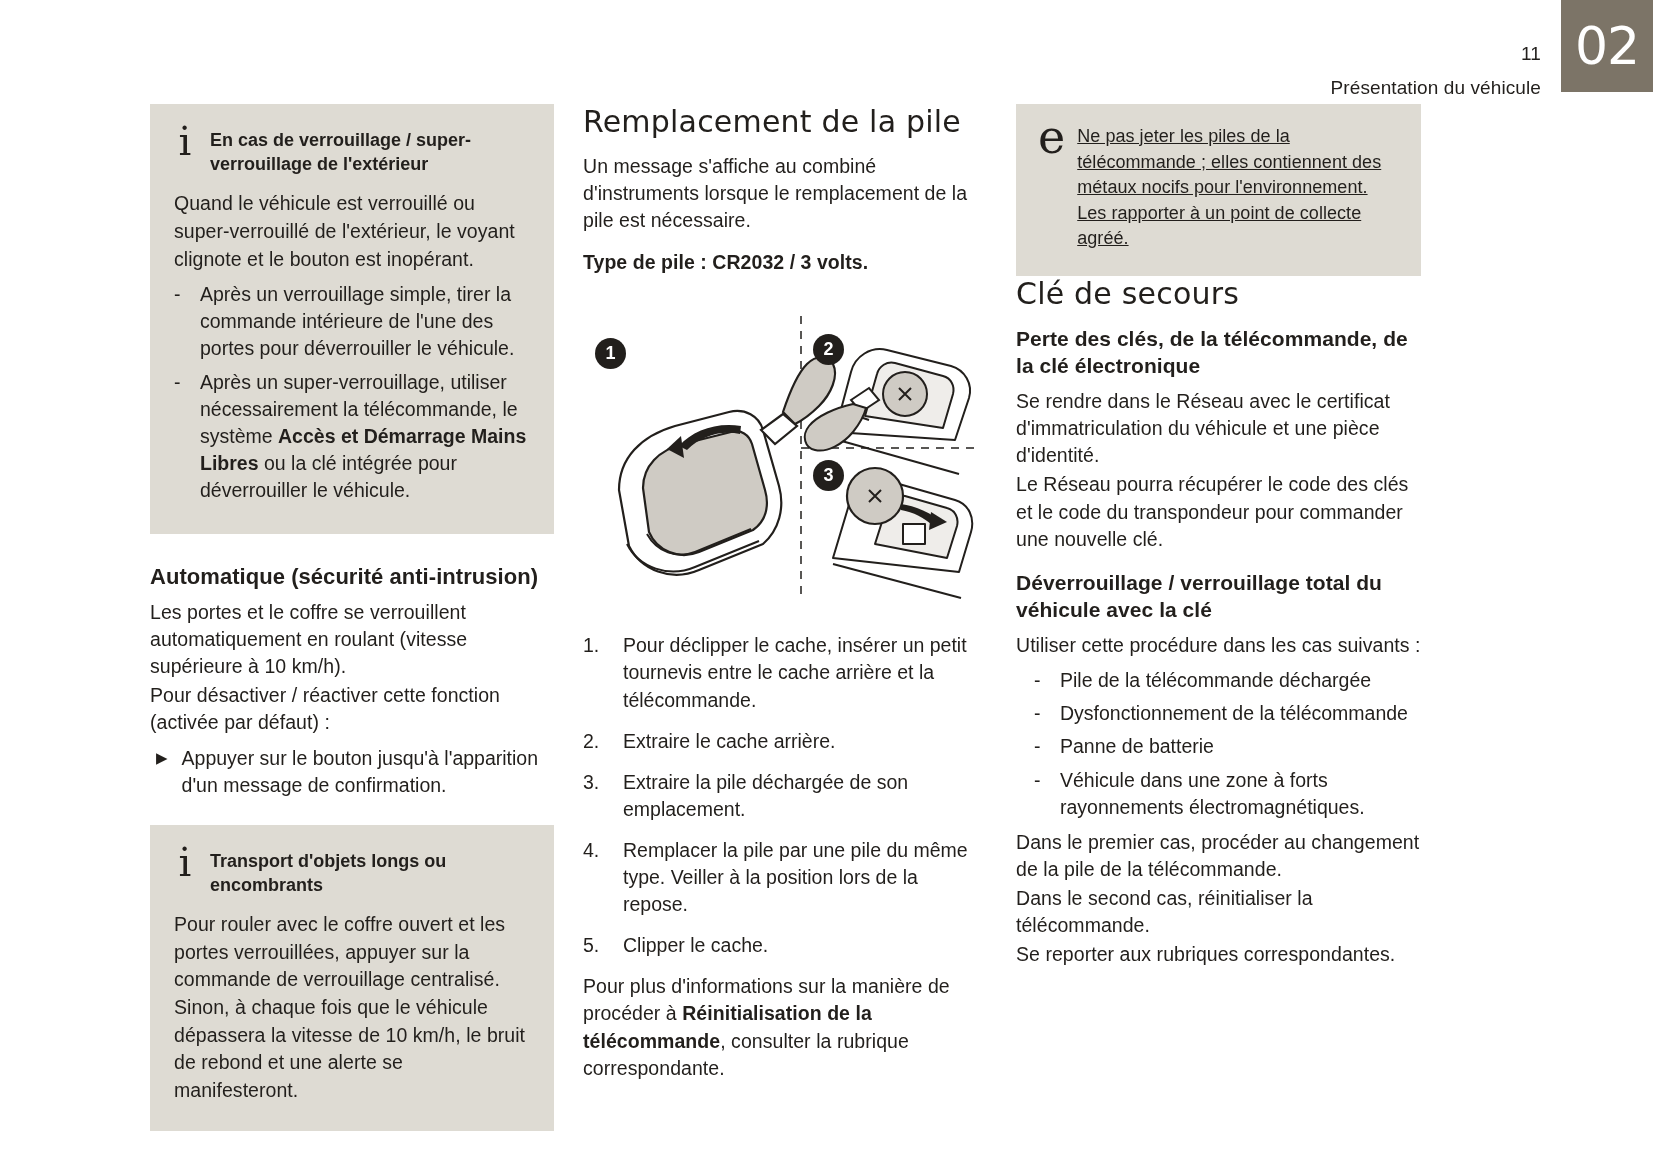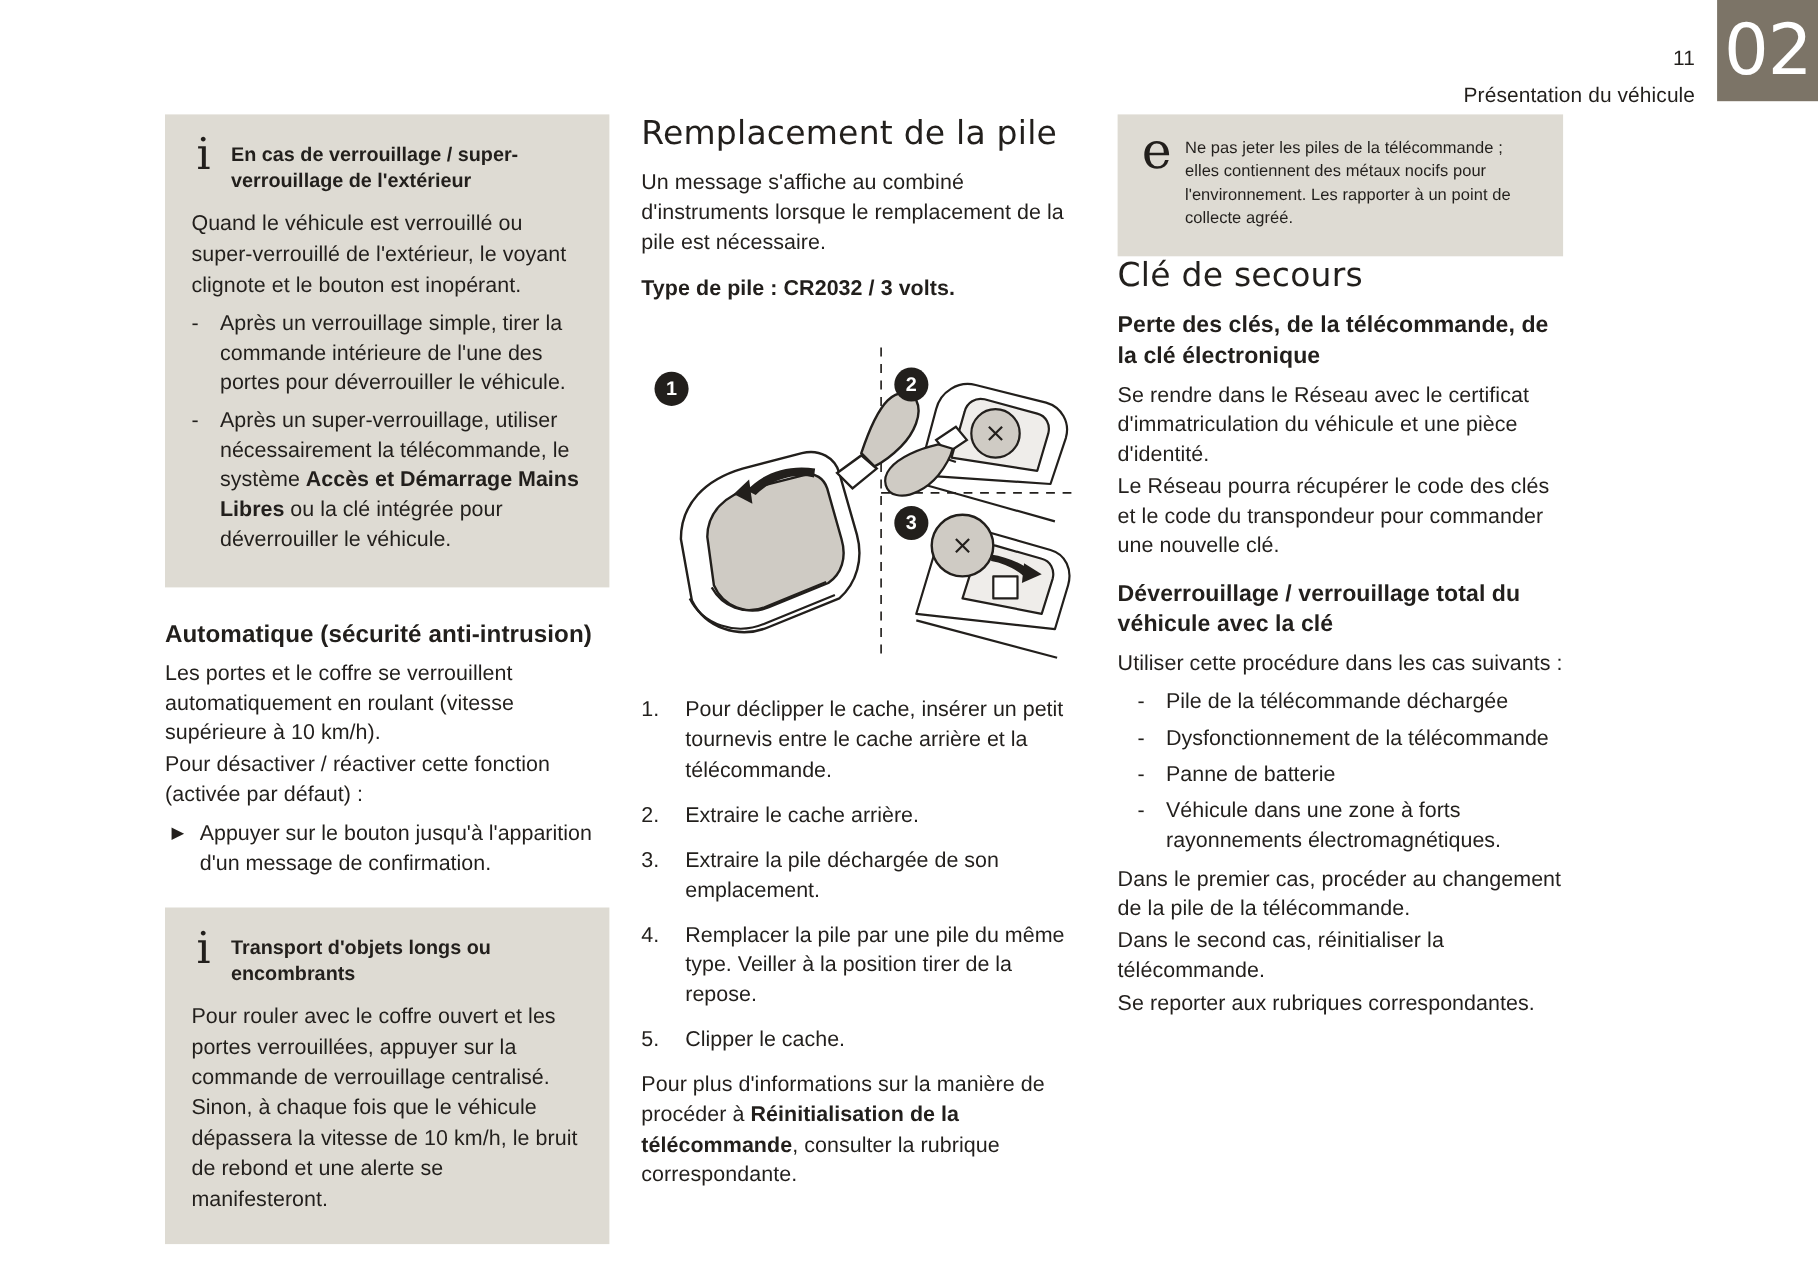--- a/index.html
+++ b/index.html
@@ -21,21 +21,21 @@
     position: absolute;
     top: 0;
     right: 0;
     width: 92px;
     height: 92px;
     background: #7c7467;
     color: #ffffff;
     display: flex;
     align-items: center;
     justify-content: center;
-    font-size: 64px;
+    font-size: 52px;
     letter-spacing: -1px;
     font-family: "DejaVu Sans", sans-serif;
   }
   .page-number {
     position: absolute;
     top: 43px;
     right: 112px;
     font-size: 19px;
     font-weight: normal;
     letter-spacing: 0.2px;
@@ -124,21 +124,21 @@
     align-items: flex-start;
     gap: 12px;
   }
   .env-box .env-icon {
     font-family: "DejaVu Serif", serif;
     font-size: 46px;
     line-height: 0.78;
     flex: none;
     margin-top: -4px;
   }
-  .env-box p { font-size: 15px; line-height: 1.42; }
+  .env-box p { font-size: 18px; line-height: 1.42; text-decoration: underline; }
 
   
   ul.dash {
     list-style: none;
     margin: 8px 0 0 0;
     padding: 0;
   }
   ul.dash li {
     display: flex;
     gap: 14px;
@@ -340,21 +340,21 @@
     <li>
       <span class="num">2.</span>
       <span>Extraire le cache arrière.</span>
     </li>
     <li>
       <span class="num">3.</span>
       <span>Extraire la pile déchargée de son emplacement.</span>
     </li>
     <li>
       <span class="num">4.</span>
-      <span>Remplacer la pile par une pile du même type. Veiller à la position tirer de la repose.</span>
+      <span>Remplacer la pile par une pile du même type. Veiller à la position lors de la repose.</span>
     </li>
     <li>
       <span class="num">5.</span>
       <span>Clipper le cache.</span>
     </li>
   </ol>
 
   <p style="margin-top:8px;">
     <span>Pour plus d'informations sur la manière de procéder à </span><b>Réinitialisation de la télécommande</b><span>, consulter la rubrique correspondante.</span>
   </p>

